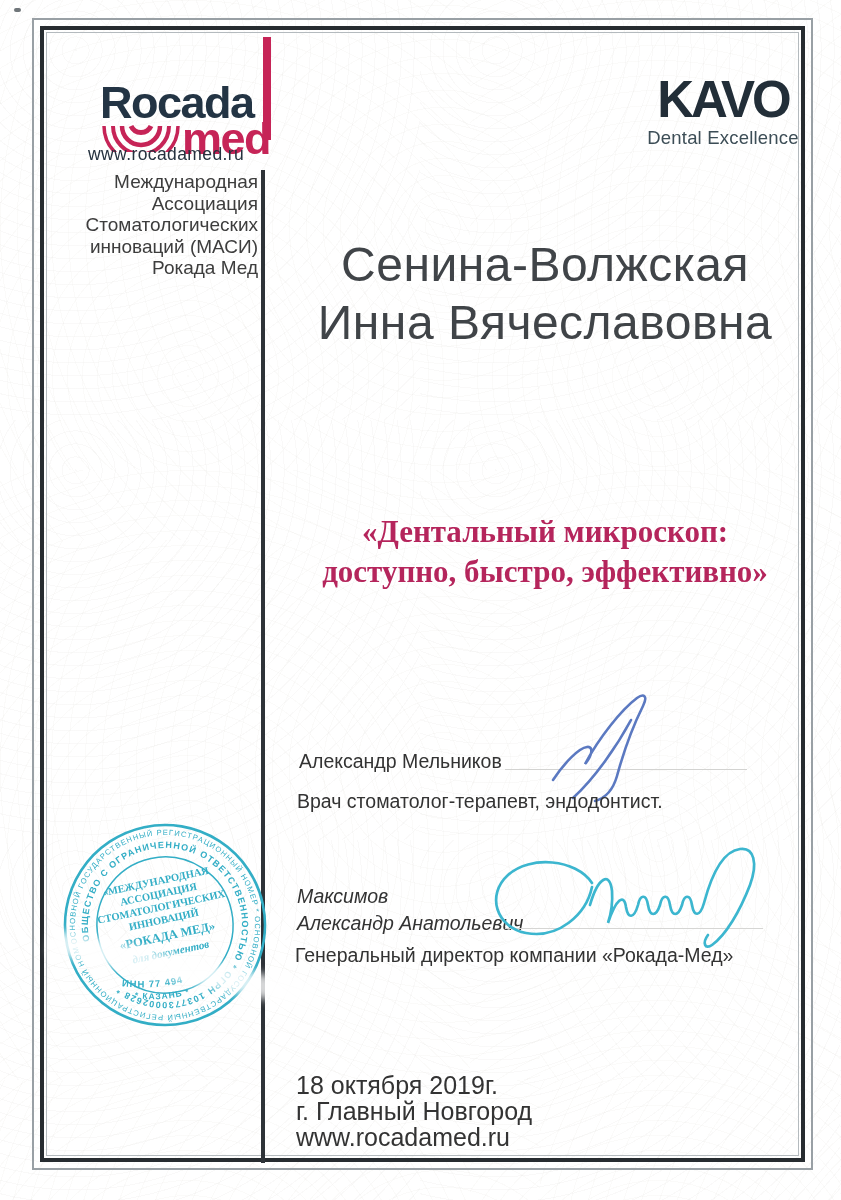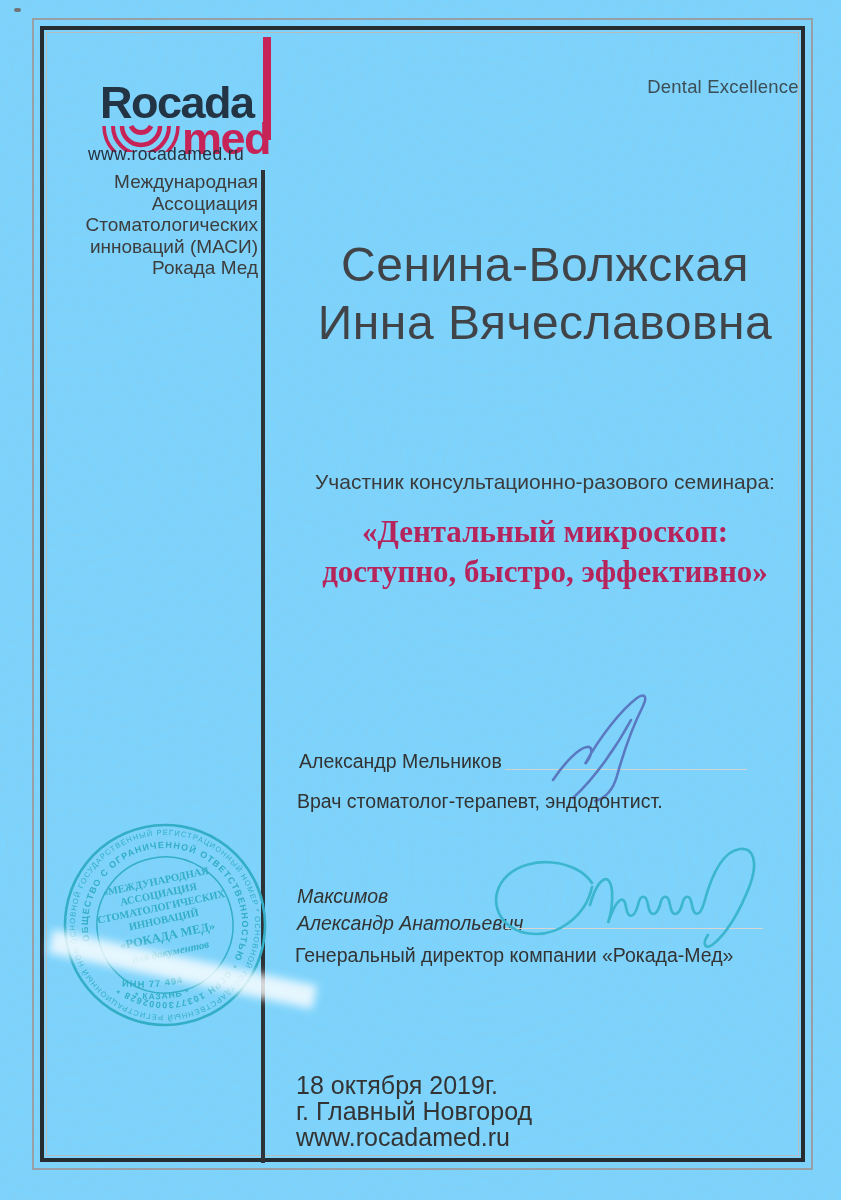--- a/index.html
+++ b/index.html
@@ -1,18 +1,18 @@
 <!DOCTYPE html>
 <html><head>
 <meta charset="utf-8">
 <style>
   html,body { margin:0; padding:0; background:#e9e9e9; }
   .page {
     position:relative; width:841px; height:1200px; margin:0 auto;
-    background:#7dd3fc; overflow:hidden;
+    background:#ffffff; overflow:hidden;
     font-family:"Liberation Sans", sans-serif; color:#3a3a3a;
   }
   .watermark {
     position:absolute; inset:0; pointer-events:none; opacity:.55;
     background-image:
       repeating-radial-gradient(circle at 18% 12%, rgba(183,178,168,0.13) 0 1px, transparent 1px 13px),
       repeating-radial-gradient(circle at 82% 42%, rgba(183,178,168,0.11) 0 1px, transparent 1px 17px),
       repeating-radial-gradient(circle at 40% 80%, rgba(183,178,168,0.11) 0 1px, transparent 1px 15px);
     background-size:420px 420px, 540px 540px, 470px 470px;
   }
@@ -116,29 +116,29 @@
 
   <div class="assoc">
     <div>Международная</div>
     <div>Ассоциация</div>
     <div>Стоматологических</div>
     <div>инноваций (МАСИ)</div>
     <div>Рокада Мед</div>
   </div>
 
   <div class="kavo">
+    <div class="kavo-word">KAVO</div>
     <div class="kavo-tagline">Dental Excellence</div>
   </div>
 
   <div class="recipient">
     <div>Сенина-Волжская</div>
     <div>Инна Вячеславовна</div>
   </div>
 
-  <div class="seminar-intro">Участник консультационно-разового семинара:</div>
   <div class="seminar-title">
     <div>«Дентальный микроскоп:</div>
     <div>доступно, быстро, эффективно»</div>
   </div>
 
   <div class="speaker-name">Александр Мельников</div>
   <div class="sig-line-1"></div>
   <div class="sig1">
     <svg width="132" height="112" viewBox="0 0 132 112">
       <g fill="none" stroke="#5b79c1" stroke-width="2.6" stroke-linecap="round">

